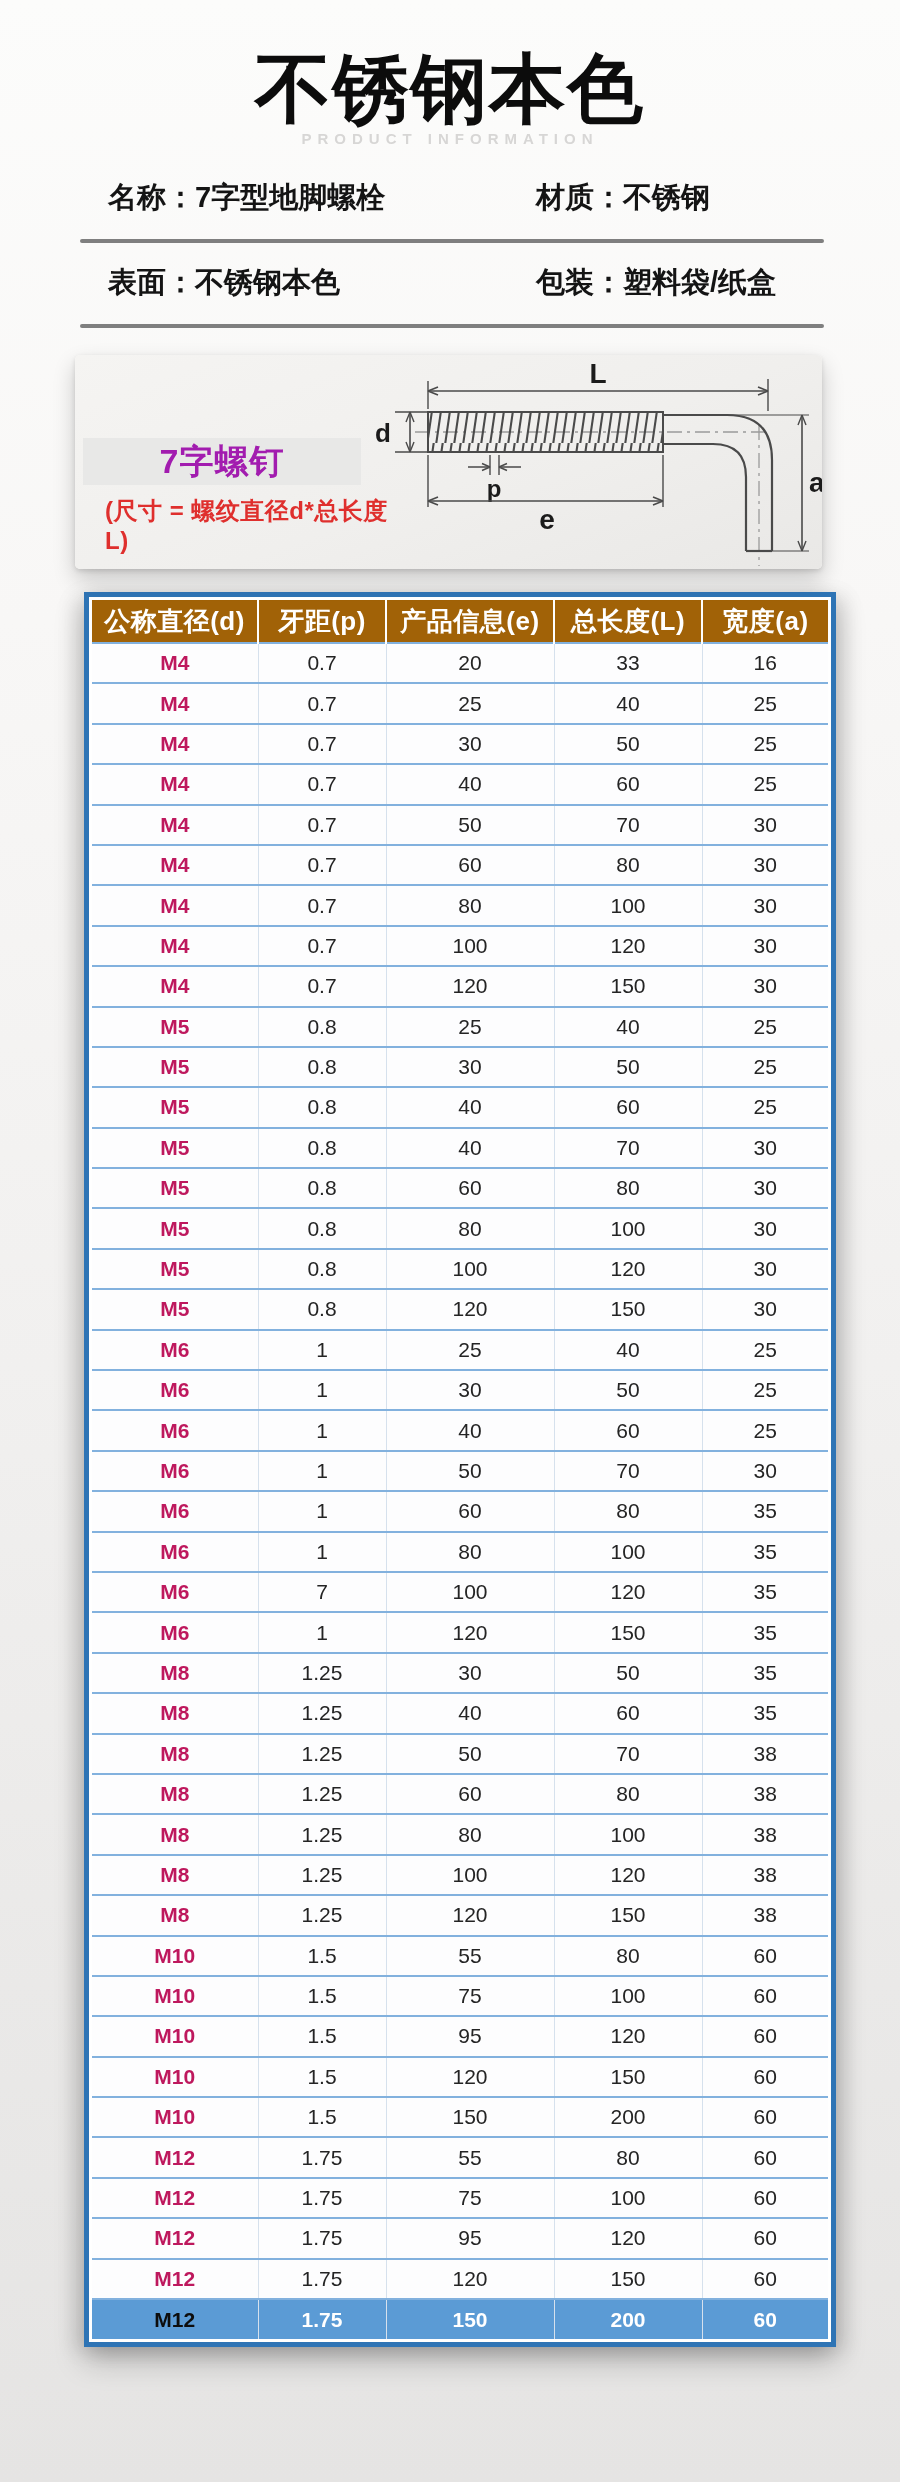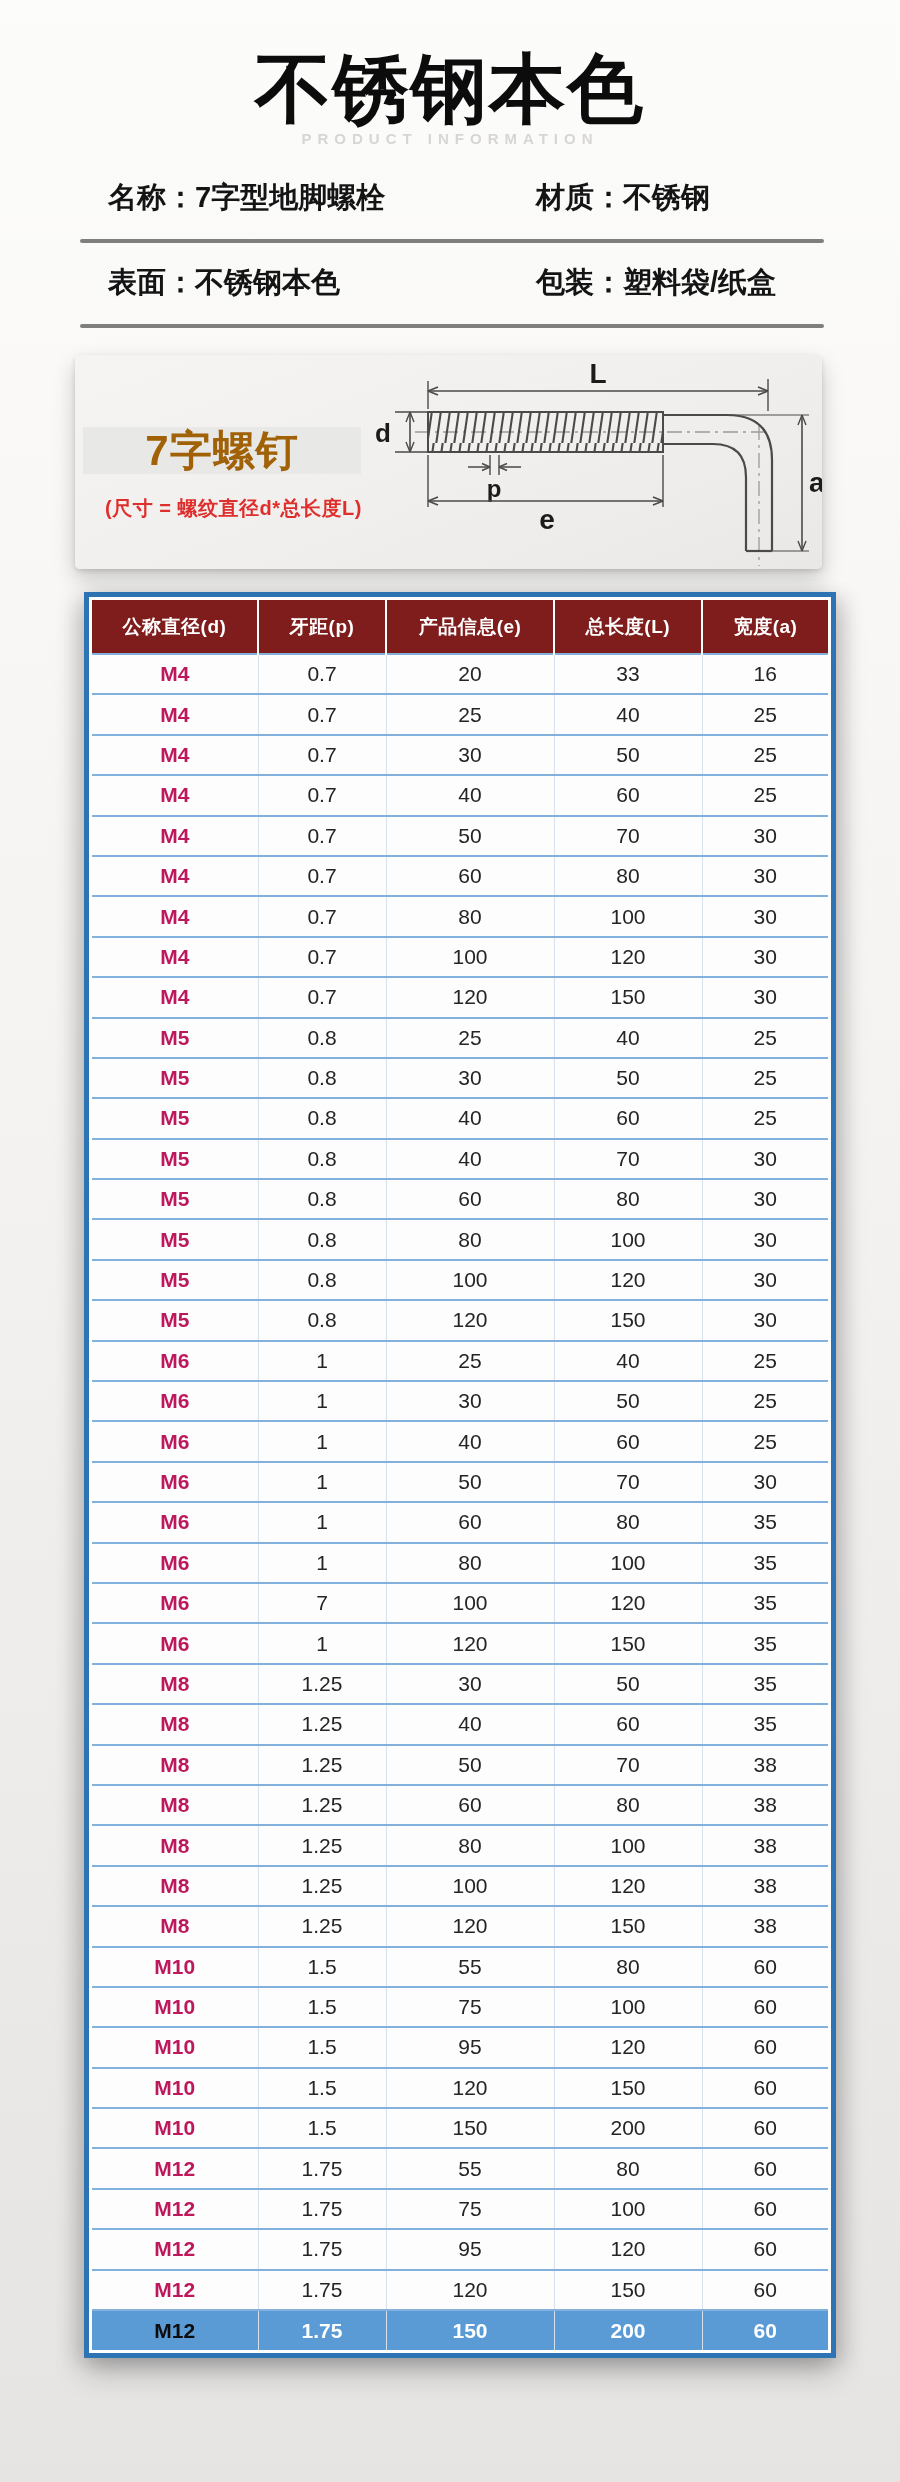--- a/index.html
+++ b/index.html
@@ -32,42 +32,42 @@
   .rule { margin-top:25px; height:4px; width:744px; background:#7f7f7f; border-radius:2px; }
 
   
   .image-box {
     position:relative; margin:27px 0 0 75px; width:747px; height:214px;
     background:linear-gradient(160deg,#f5f4f2 0%,#f0efed 55%,#e9e8e6 100%);
     border-radius:5px;
     box-shadow:0 10px 22px rgba(0,0,0,0.20), 0 2px 5px rgba(0,0,0,0.12);
   }
   .badge {
-    position:absolute; left:8px; top:72px; width:278px; height:47px;
+    position:absolute; left:8px; top:83px; width:278px; height:47px;
     background:#e8e8e7; display:flex; align-items:center; justify-content:center;
-    font-size:42px; font-weight:800; color:#a16207; letter-spacing:1px;
+    font-size:34px; font-weight:800; color:#a21caf; letter-spacing:1px;
   }
   .size-note {
     position:absolute; left:30px; top:140px; width:300px;
-    font-size:20px; font-weight:800; color:#df2f2d; letter-spacing:0.5px;
+    font-size:24px; font-weight:800; color:#df2f2d; letter-spacing:0.5px;
   }
   .drawing { position:absolute; left:0; top:0; width:747px; height:214px; }
   .dim-text { font-family:"Liberation Sans",sans-serif; font-weight:800; fill:#1b1b1b; }
 
   
   .table-wrap {
     margin:23px 0 0 84px; width:752px;
     border:5px solid #2e74b5; background:#ffffff; padding:3px;
     box-shadow:0 14px 28px rgba(0,0,0,0.22), -9px 4px 18px rgba(0,0,0,0.10), 9px 4px 18px rgba(0,0,0,0.10);
   }
   table { width:100%; border-collapse:collapse; table-layout:fixed; }
   col.c1{width:166px;} col.c2{width:128px;} col.c3{width:168px;} col.c4{width:148px;} col.c5{width:126px;}
   thead th {
-    background:#7f1d1d; color:#ffffff; font-size:19px; font-weight:800;
-    height:54px; border-left:2px solid #ffffff; letter-spacing:0.5px;
+    background:#a16207; color:#ffffff; font-size:26px; font-weight:800;
+    height:43px; border-left:2px solid #ffffff; letter-spacing:0.5px;
   }
   thead th:first-child { border-left:none; }
   tbody td {
     height:40.4px; text-align:center; vertical-align:middle;
     font-size:21px; color:#242424; background:#fdfdfe;
     border-top:2px solid #82b1de; border-left:1px solid #d6e1ed;
   }
   tbody td:first-child { border-left:none; font-weight:800; color:#be185d; }
   tbody tr.highlight td { background:#5b9bd5; color:#ffffff; font-weight:800; }
   tbody tr.highlight td:first-child { color:#0d0d0d; }

